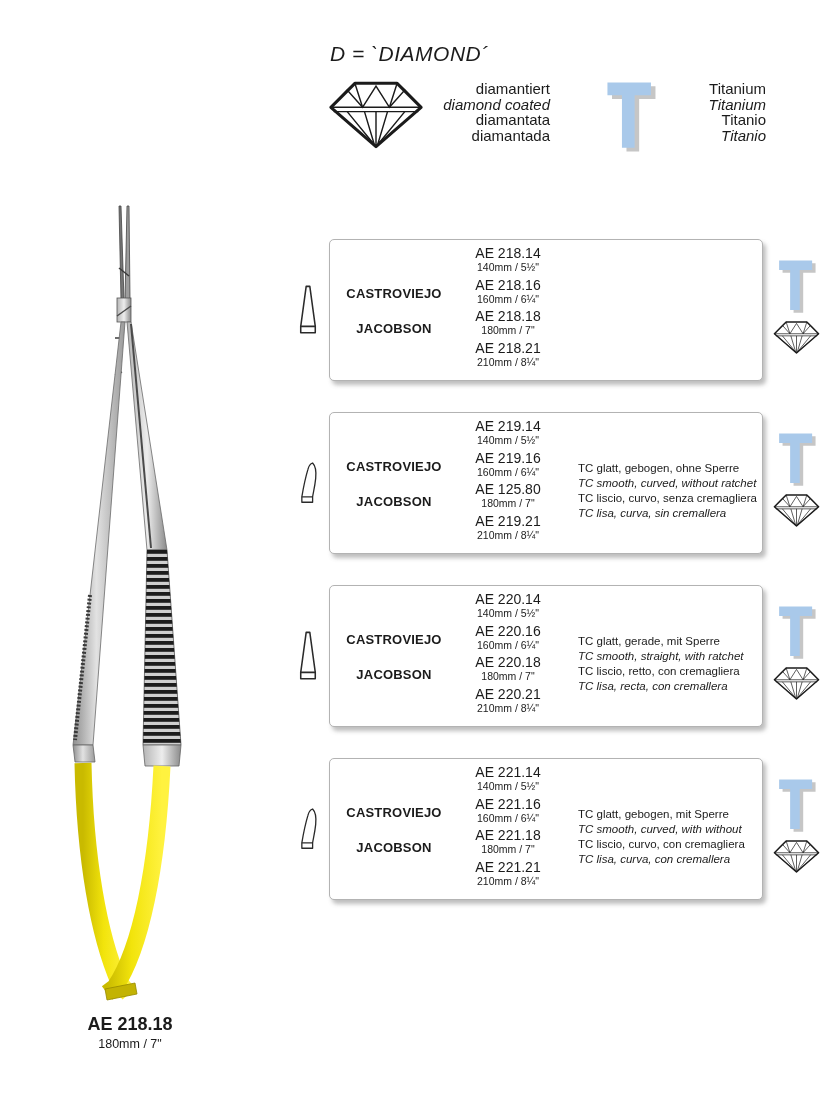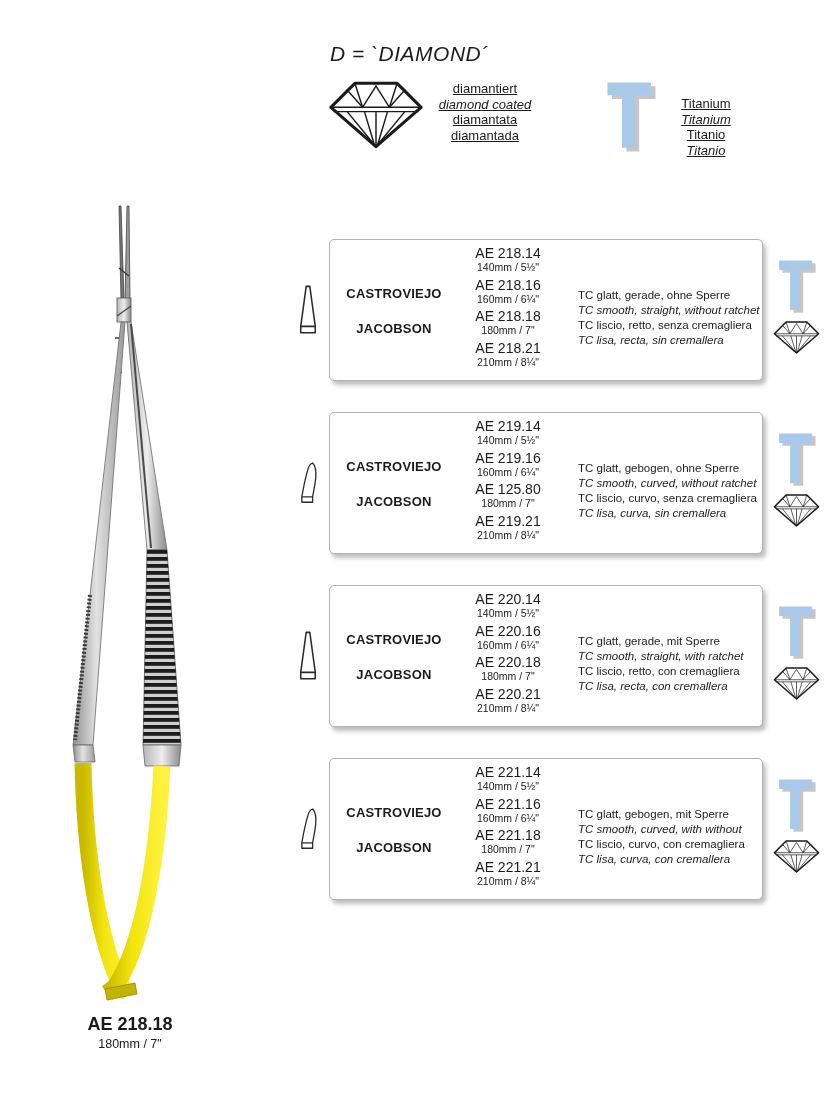--- a/index.html
+++ b/index.html
@@ -2,21 +2,21 @@
 <html><head>
 <meta charset="utf-8">
 <style>
   html,body{margin:0;padding:0;background:#fff;}
   .canvas{position:relative;width:826px;height:1101px;background:#fff;overflow:hidden;
           font-family:"Liberation Sans",sans-serif;color:#1b1b1b;}
   .abs{position:absolute;}
   .it{font-style:italic;}
   
   .legend-title{font-size:21px;font-style:italic;font-weight:500;text-align:left;letter-spacing:.5px;}
-  .terms{font-size:13px;line-height:15.5px;text-align:center;text-decoration:underline;}
+  .terms{font-size:15px;line-height:15.5px;text-align:right;}
   
   .prod-wrap{position:absolute;left:290px;width:536px;height:146px;}
   .prod-box{position:absolute;left:39px;top:0;width:432px;height:140px;background:#fff;
             border:1px solid #b3b3b3;border-radius:5px;box-shadow:3px 4px 4px rgba(110,110,110,.45);}
   .pname{position:absolute;left:8px;width:112px;text-align:center;font-weight:bold;font-size:13px;letter-spacing:.2px;}
   .pname-top{top:13px;margin-top:33px;}
   .pname-bottom{top:81px;}
   .codes{position:absolute;left:128px;top:5px;width:100px;text-align:center;}
   .code-item{margin-bottom:3px;}
   .code{font-size:14px;line-height:17px;white-space:nowrap;}
@@ -72,21 +72,21 @@
   <div class="abs terms" style="left:420px;top:81px;width:130px;">
     <div>diamantiert</div>
     <div class="it">diamond coated</div>
     <div>diamantata</div>
     <div>diamantada</div>
   </div>
 
   <svg class="abs" style="left:602px;top:79px;width:58px;height:76px;" viewBox="0 0 64 80">
       <use href="#sym-titan"></use>
     </svg>
-  <div class="abs terms" style="left:646px;top:81px;width:120px;margin-top:15px;">
+  <div class="abs terms" style="left:646px;top:81px;width:120px;">
     <div>Titanium</div>
     <div class="it">Titanium</div>
     <div>Titanio</div>
     <div class="it">Titanio</div>
   </div>
 
   <svg class="abs" style="left:55px;top:200px;width:150px;height:810px;" viewBox="0 0 150 810">
     <defs>
       <linearGradient id="metalGrad" x1="0" y1="0" x2="1" y2="0">
         <stop offset="0" stop-color="#8f8f8f"></stop>
@@ -155,26 +155,20 @@
         </div>
         <div class="code-item">
           <div class="code">AE 218.18</div>
           <div class="csize">180mm / 7"</div>
         </div>
         <div class="code-item">
           <div class="code">AE 218.21</div>
           <div class="csize">210mm / 8¼"</div>
         </div>
       </div>
-      <div class="desc">
-        <div class="dline">TC glatt, gerade, ohne Sperre</div>
-        <div class="dline it">TC smooth, straight, without ratchet</div>
-        <div class="dline">TC liscio, retto, senza cremagliera</div>
-        <div class="dline it">TC lisa, recta, sin cremallera</div>
-      </div>
     </div>
     <svg class="t-badge" viewBox="0 0 64 80">
         <use href="#sym-titan"></use>
       </svg>
     <svg class="d-badge" viewBox="0 0 100 74">
         <use href="#sym-diamond"></use>
       </svg>
   </div>
 
   <div class="prod-wrap" style="top:412px;">

